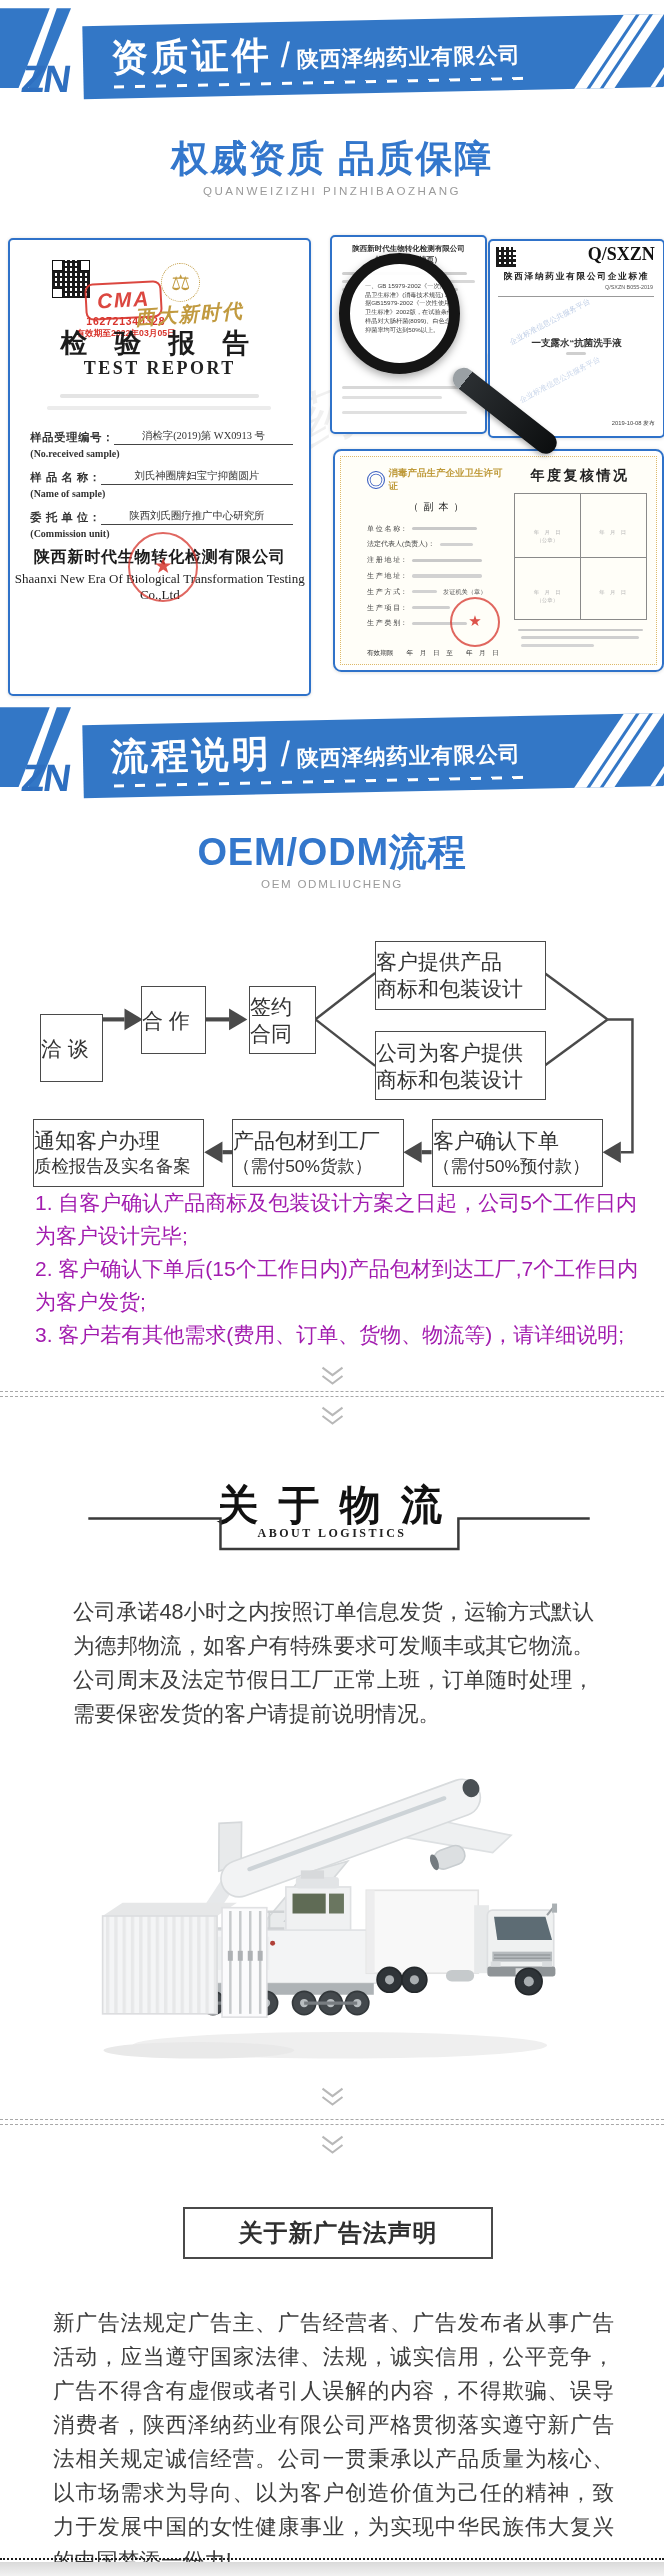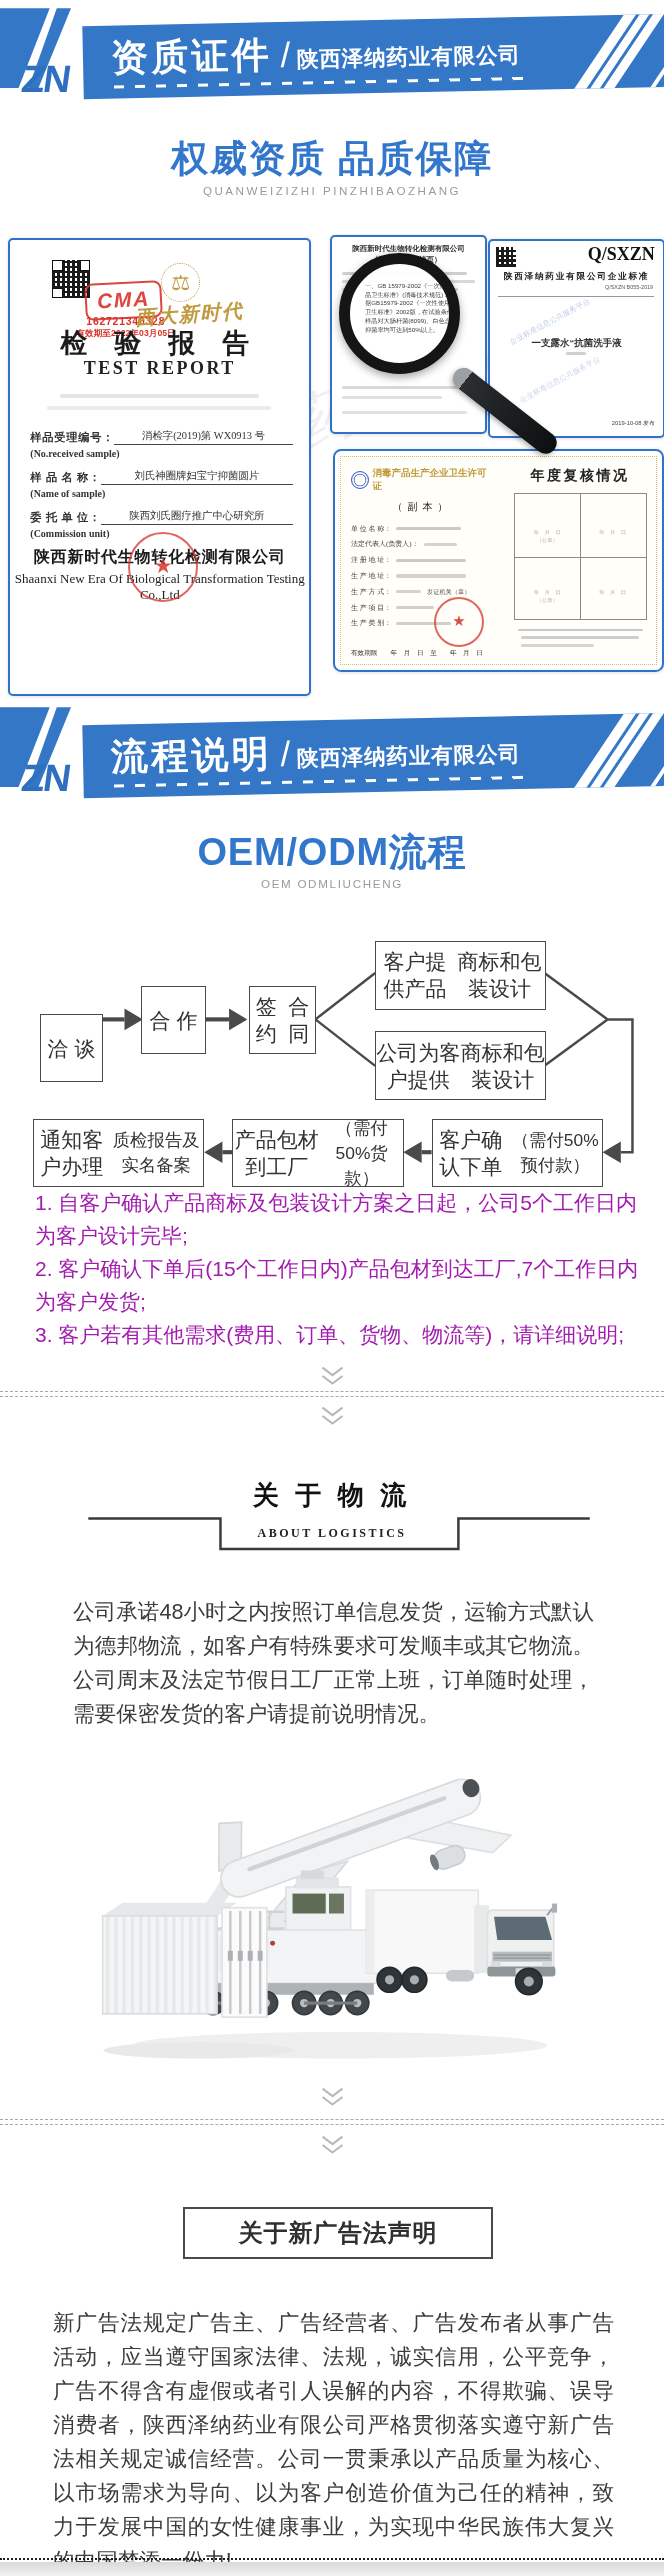--- a/index.html
+++ b/index.html
@@ -83,37 +83,37 @@
   .lic-copy{letter-spacing:5px;font-size:10px;color:#222;text-align:center;}
   .lic-row{display:flex;align-items:center;margin-bottom:5.8px;}
   .lic-lab{font-size:7px;color:#444;font-family:"Liberation Serif",serif;white-space:nowrap;margin-right:5px;}
   .grid22{position:relative;border:0.8px solid #8a8a8a;}
   .grid22 .v{position:absolute;left:50%;top:0;bottom:0;width:0.8px;background:#8a8a8a;}
   .grid22 .h{position:absolute;top:50%;left:0;right:0;height:0.8px;background:#8a8a8a;}
   .cell{position:absolute;width:50%;text-align:center;color:#b4b4b4;font-size:5.4px;line-height:7.5px;}
 
   
   #flow{position:absolute;left:0;top:938px;width:664px;height:274px;}
-  .fbox{position:absolute;border:1.7px solid #4a4a4a;background:#fff;display:flex;flex-direction:row;
-        align-items:center;justify-content:center;text-align:center;color:#333;z-index:2;}
+  .fbox{position:absolute;border:1.7px solid #4a4a4a;background:#fff;display:flex;flex-direction:column;
+        align-items:flex-start;justify-content:center;text-align:center;color:#333;z-index:2;}
   .fbox .t1{font-size:21px;line-height:27px;}
   .fbox .t2{font-size:17.4px;line-height:25px;}
 
   
   #notes{position:absolute;left:35px;top:1144px;width:606px;color:#a21caf;}
   #notes .nt{font-size:24px;margin-bottom:10px;}
   #notes .ni{font-size:21px;line-height:33px;}
 
   
   .chev{position:absolute;left:320px;width:25px;height:20px;}
   .ddash{position:absolute;left:0;width:664px;height:5.8px;border-top:1.7px dashed #a8a8a8;border-bottom:1.7px dashed #a8a8a8;box-sizing:border-box;}
 
   
   .logi-title{position:absolute;left:0;top:1478px;width:664px;text-align:center;
-              font-family:"Liberation Serif",serif;font-weight:bold;font-size:26px;color:#111;letter-spacing:5px;}
+              font-family:"Liberation Serif",serif;font-weight:bold;font-size:41px;color:#111;letter-spacing:5px;}
   .logi-en{position:absolute;left:0;top:1526px;width:664px;text-align:center;
            font-family:"Liberation Serif",serif;font-weight:bold;font-size:12px;letter-spacing:2.5px;color:#222;}
   .para{position:absolute;font-size:21.6px;line-height:34px;color:#3c3c3c;text-align:justify;}
 
   
   #adlaw-box{position:absolute;left:183px;top:2207px;width:306px;height:48px;border:2.5px solid #4a4a4a;
              display:flex;align-items:center;justify-content:center;}
   #adlaw-box span{font-size:24px;font-weight:bold;color:#2f2f2f;letter-spacing:0.8px;}
 
   .dotline{position:absolute;left:0;top:2558px;width:664px;border-top:2.5px dotted #1c1c1c;}
@@ -221,21 +221,21 @@
       <div class="abs" style="left:15px;top:76px;font-size:7.5px;color:rgba(110,145,200,.45);transform:rotate(-28deg);white-space:nowrap;">企业标准信息公共服务平台</div>
       <div class="abs" style="left:0;top:96px;width:100%;text-align:center;font-size:9.5px;font-weight:bold;color:#333;">一支露水“抗菌洗手液</div>
       <div class="abs bar" style="left:76px;top:111px;width:20px;height:2.5px;background:#cfcfcf;"></div>
       <div class="abs" style="left:25px;top:134px;font-size:7.5px;color:rgba(110,145,200,.38);transform:rotate(-28deg);white-space:nowrap;">企业标准信息公共服务平台</div>
       <div class="abs" style="right:8.3px;bottom:8.3px;font-size:5.8px;color:#444;">2019-10-08 发布</div>
     </div>
 
     <div class="cert" style="left:333px;top:219px;width:327px;height:219px;border-radius:8.3px;">
       <div class="lic-inner">
 
-        <div class="abs" style="left:10px;top:10px;width:143px;height:193px;">
+        <div class="abs" style="left:26px;top:10px;width:143px;height:193px;">
           <div style="display:flex;align-items:center;">
             <span style="width:16.6px;height:16.6px;border:1.7px solid #3b5fc0;border-radius:50%;display:inline-block;margin-right:3.3px;box-shadow:inset 0 0 0 1.7px #fff, inset 0 0 0 2.5px #3b5fc0;"></span>
             <span class="lic-title">消毒产品生产企业卫生许可证</span>
           </div>
           <div class="lic-copy" style="margin-top:6.6px;">（副本）</div>
           <div style="margin-top:10px;">
             <div class="lic-row">
                 <span class="lic-lab">单 位 名 称：</span>
                 <span class="bar" style="width:65px;height:3.3px;background:#c9c9c9;"></span>
               </div>

